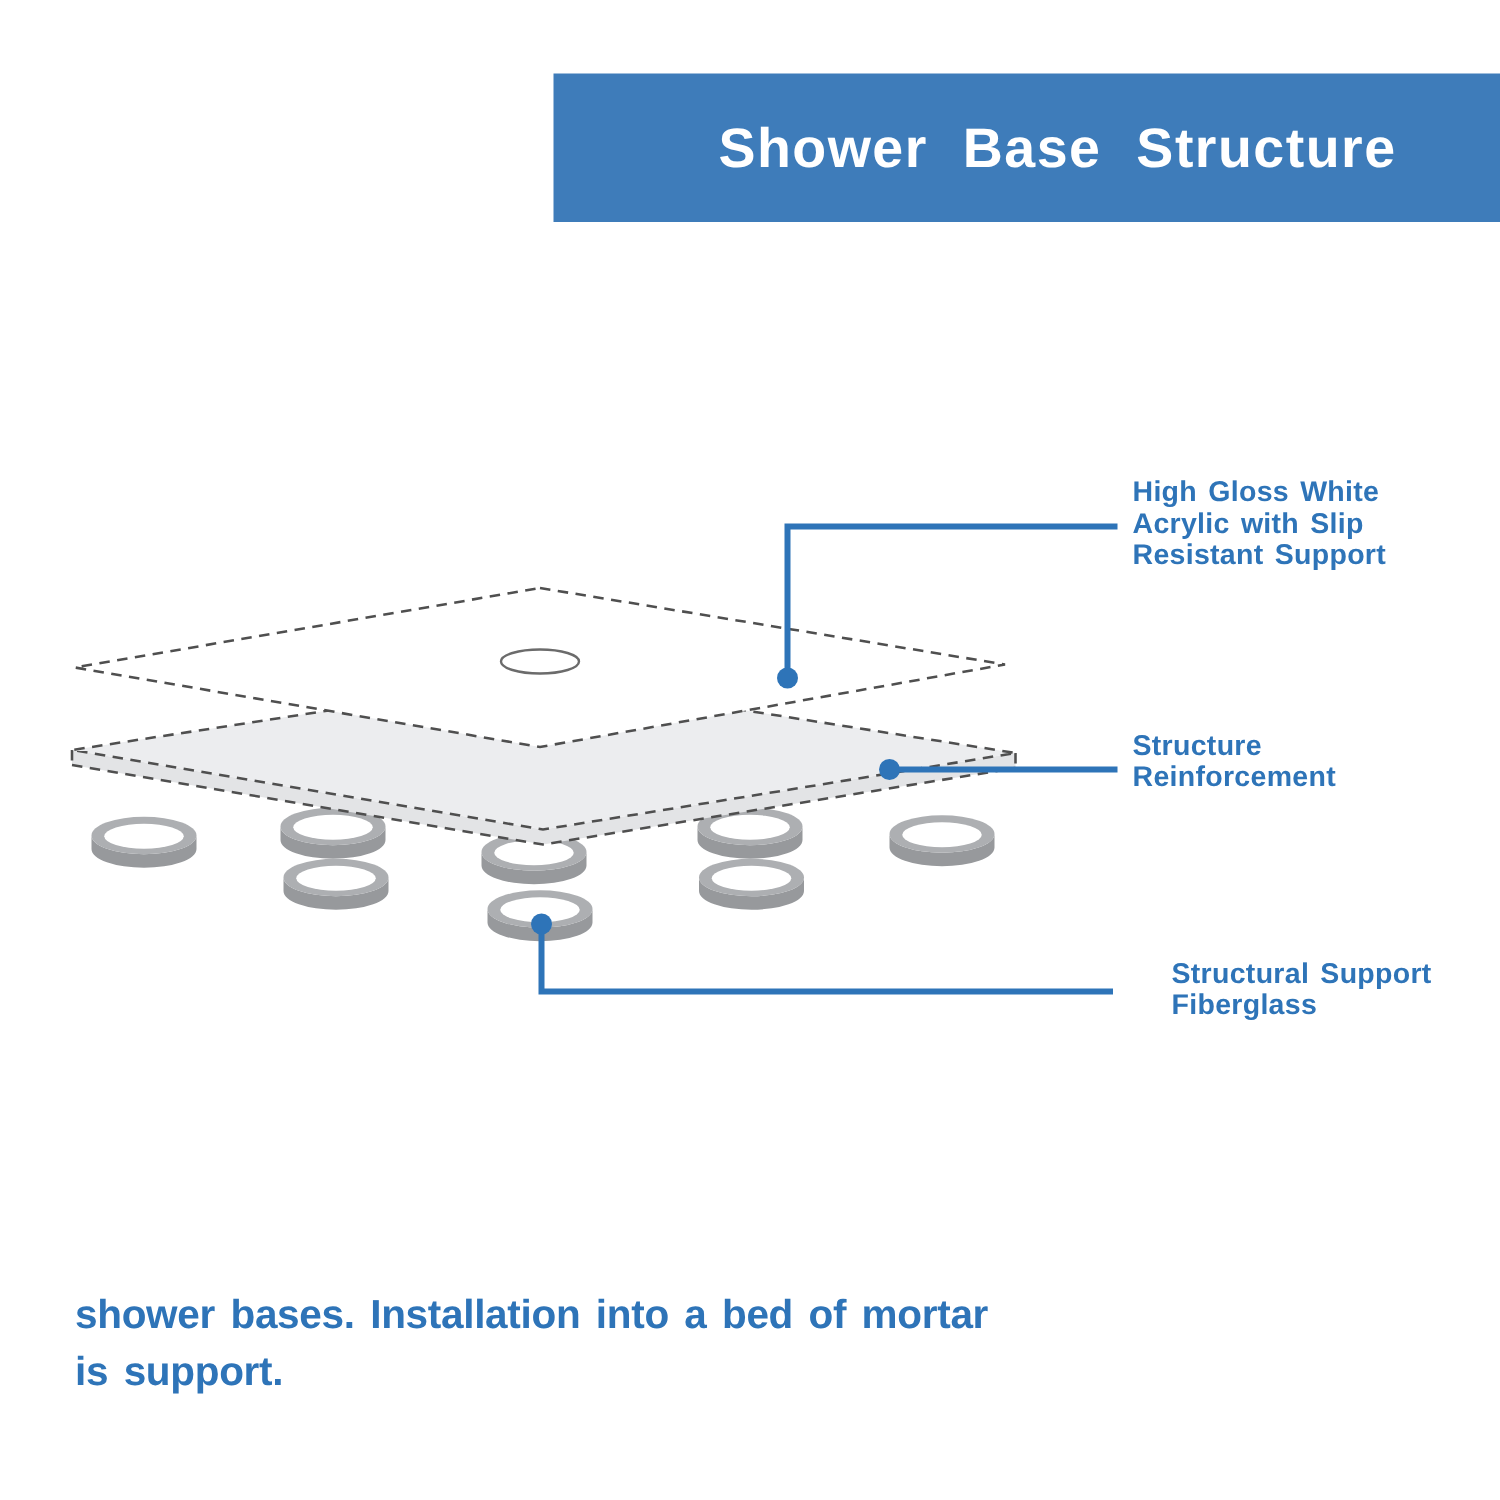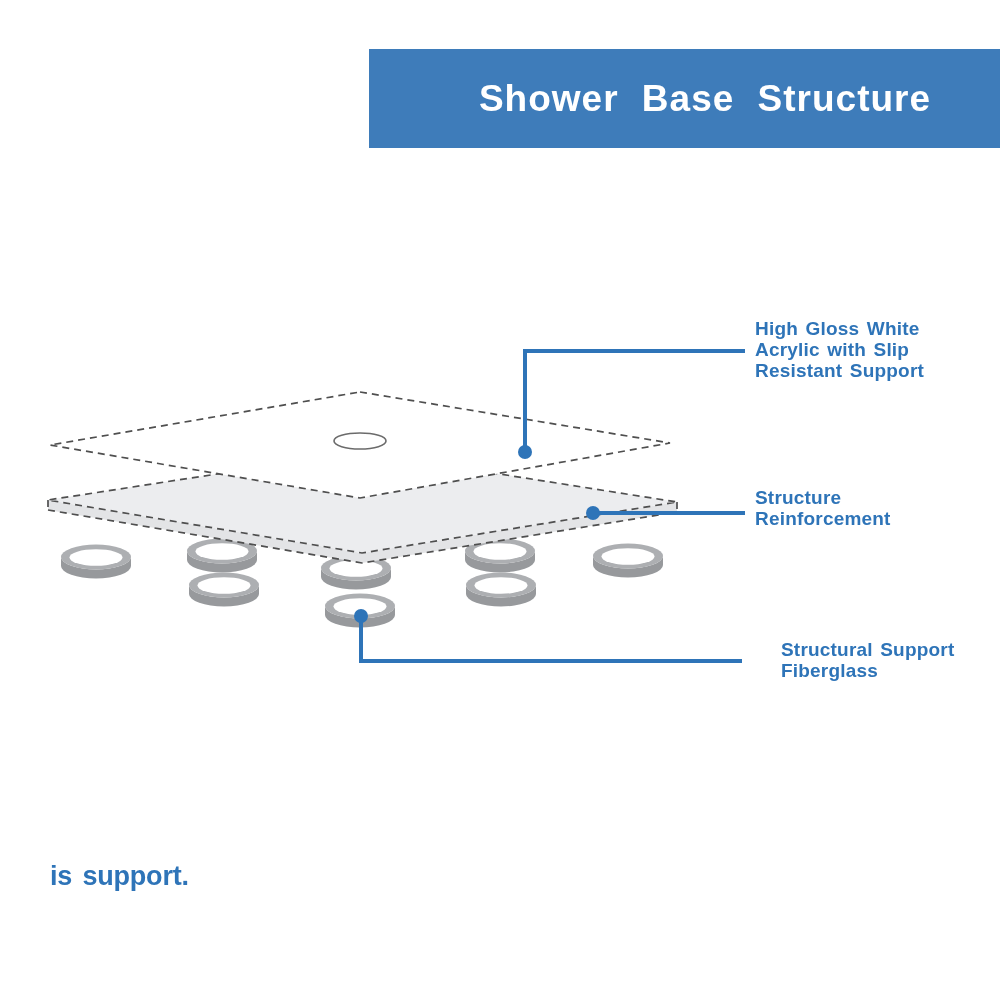--- a/index.html
+++ b/index.html
@@ -109,14 +109,15 @@
   <div>Structure</div>
   <div>Reinforcement</div>
 </div>
 
 <div class="callout label-foundation">
   <div>Structural Support</div>
   <div>Fiberglass</div>
 </div>
 
 <div class="footer-note">
+  <div>shower bases. Installation into a bed of mortar</div>
   <div>is support.</div>
 </div>
 
 </body></html>

